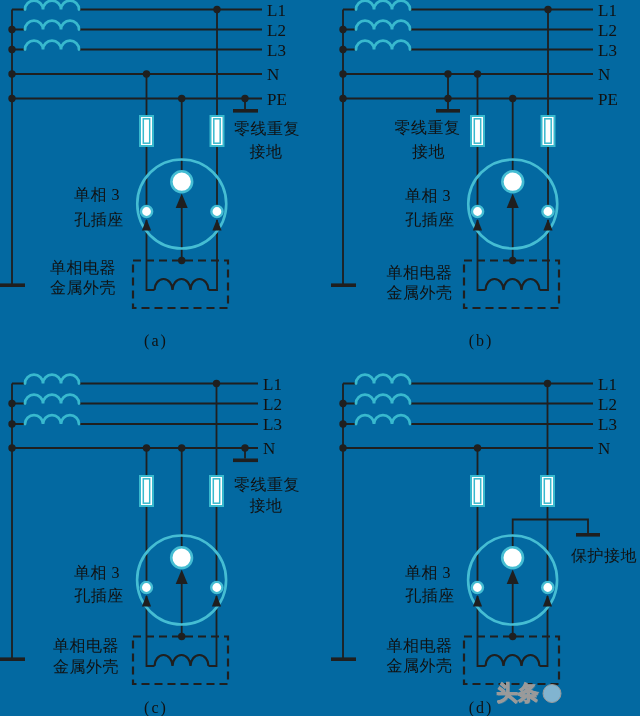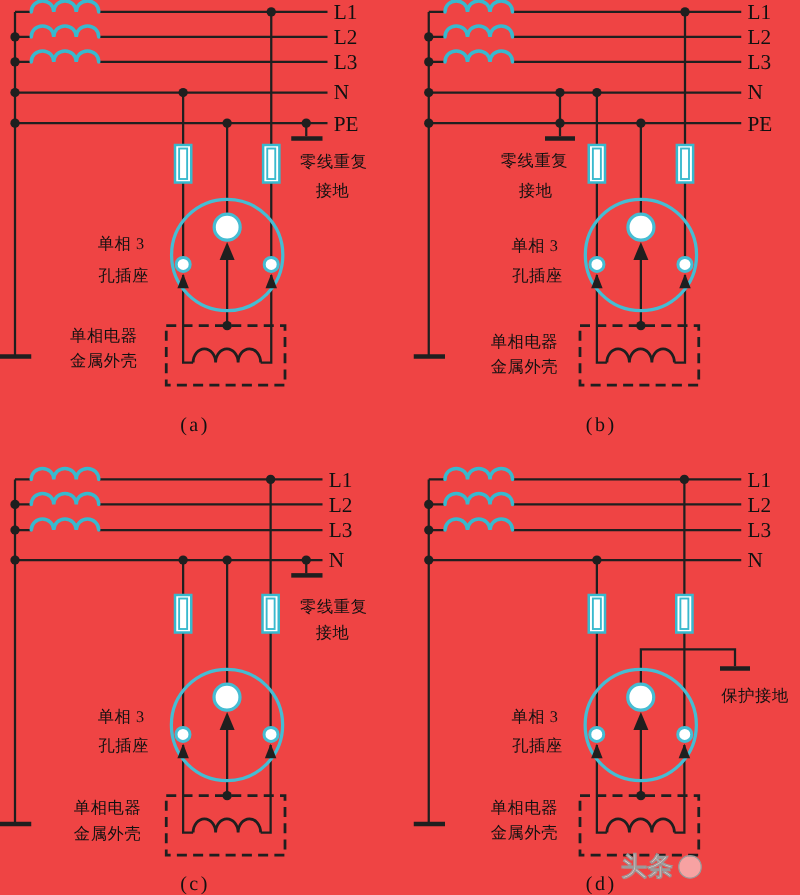--- a/index.html
+++ b/index.html
@@ -1,28 +1,28 @@
 <!DOCTYPE html>
 <html><head>
 <meta charset="utf-8">
 <style>
   html,body{margin:0;padding:0;background:#ffffff;}
   .canvas{
-    position:relative;width:640px;height:716px;background:#ef4444;
+    position:relative;width:640px;height:716px;background:#0369a1;
     font-family:"Liberation Serif","DejaVu Serif",serif;color:#111;
     overflow:hidden;
   }
   svg{position:absolute;left:0;top:0;}
   .txt{position:absolute;white-space:nowrap;line-height:1;}
   .buslbl{font-size:17px;transform:translateY(-50%);}
-  .cn{font-size:13px;transform:translate(-50%,-50%);letter-spacing:0.5px;}
+  .cn{font-size:16px;transform:translate(-50%,-50%);letter-spacing:0.5px;}
   .cap{font-size:16px;transform:translate(-50%,-50%);letter-spacing:2px;}
   .watermark{
     position:absolute;left:529px;top:693px;transform:translate(-50%,-50%);
-    font-size:21px;font-weight:normal;white-space:nowrap;
+    font-size:21px;font-weight:bold;white-space:nowrap;
     color:rgba(255,255,255,0.72);
     -webkit-text-stroke:1.1px #9a9a9a;
     text-shadow:1px 1px 0 rgba(160,160,160,0.45);
     display:flex;align-items:center;gap:4px;
   }
   .wm-icon{
     display:inline-block;width:17px;height:17px;border-radius:50%;
     border:1.6px solid #9a9a9a;background:rgba(255,255,255,0.5);
   }
 </style>

